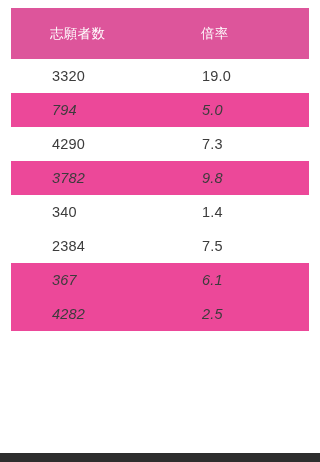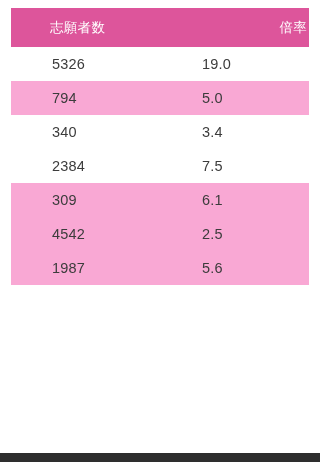--- a/index.html
+++ b/index.html
@@ -40,35 +40,35 @@
 
   table.data-table col.col-applicants { width: 160px; }
   table.data-table col.col-ratio      { width: 138px; }
 
   
   thead tr.header-row {
     background: #dd559b;
   }
   thead th {
     height: 35px;
-    padding: 2px;
+    padding: 8px;
     margin: 0;
     text-align: left;
     font-weight: normal;
     color: #ffffff;
     font-size: 13.5px;
     letter-spacing: 0.3px;
     vertical-align: middle;
   }
   thead th.th-applicants { padding-left: 39px; }
-  thead th.th-ratio      { padding-left: 30px; text-align: right; }
+  thead th.th-ratio      { padding-left: 30px; }
 
   
   tbody tr.data-row { background: #ffffff; }
-  tbody tr.data-row.stripe { background: #f9a8d4; }
+  tbody tr.data-row.stripe { background: #ec4899; font-style: italic; }
 
   tbody td {
     height: 34px;
     padding: 0;
     margin: 0;
     font-size: 14.5px;
     color: #3c3c3c;
     vertical-align: middle;
     letter-spacing: 0.2px;
   }
@@ -97,46 +97,50 @@
         <col class="col-ratio">
       </colgroup>
       <thead>
         <tr class="header-row">
           <th class="th-applicants">志願者数</th>
           <th class="th-ratio">倍率</th>
         </tr>
       </thead>
       <tbody id="table-body">
           <tr class="data-row">
-            <td class="cell-applicants">5326</td>
+            <td class="cell-applicants">3320</td>
             <td class="cell-ratio">19.0</td>
           </tr>
           <tr class="data-row stripe">
             <td class="cell-applicants">794</td>
             <td class="cell-ratio">5.0</td>
           </tr>
           <tr class="data-row">
+            <td class="cell-applicants">4290</td>
+            <td class="cell-ratio">7.3</td>
+          </tr>
+          <tr class="data-row stripe">
+            <td class="cell-applicants">3782</td>
+            <td class="cell-ratio">9.8</td>
+          </tr>
+          <tr class="data-row">
             <td class="cell-applicants">340</td>
-            <td class="cell-ratio">3.4</td>
+            <td class="cell-ratio">1.4</td>
           </tr>
           <tr class="data-row">
             <td class="cell-applicants">2384</td>
             <td class="cell-ratio">7.5</td>
           </tr>
           <tr class="data-row stripe">
-            <td class="cell-applicants">309</td>
+            <td class="cell-applicants">367</td>
             <td class="cell-ratio">6.1</td>
           </tr>
           <tr class="data-row stripe">
-            <td class="cell-applicants">4542</td>
+            <td class="cell-applicants">4282</td>
             <td class="cell-ratio">2.5</td>
-          </tr>
-          <tr class="data-row stripe">
-            <td class="cell-applicants">1987</td>
-            <td class="cell-ratio">5.6</td>
           </tr>
         </tbody>
     </table>
   </div>
 
   <div id="bottom-bar"></div>
 
 </div>
 
 </body></html>

